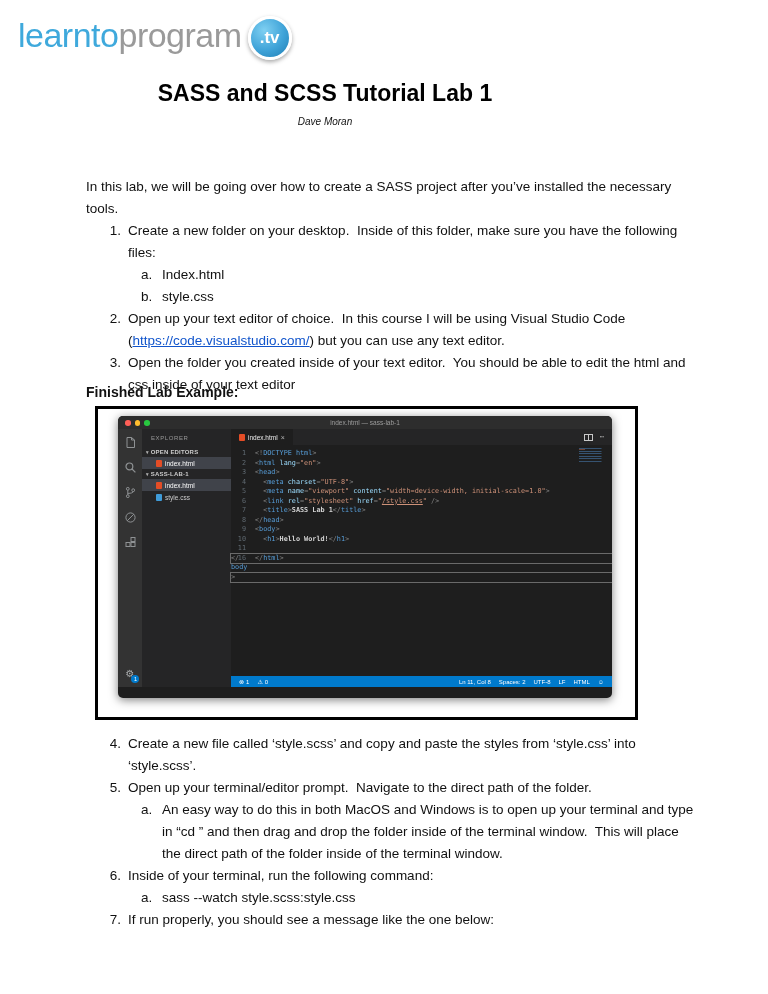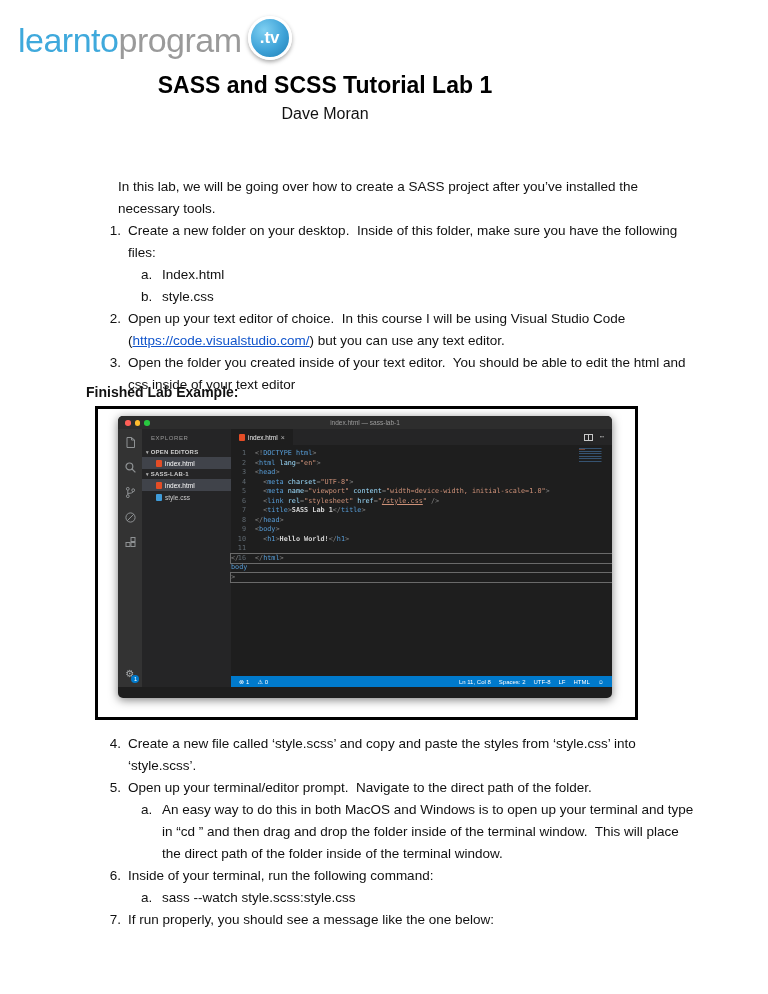--- a/index.html
+++ b/index.html
@@ -2,41 +2,41 @@
 <html><head>
 <meta charset="utf-8">
 <style>
   * { box-sizing: border-box; margin: 0; padding: 0; }
   body {
     width: 768px; height: 994px; position: relative; overflow: hidden;
     background: #ffffff; color: #111;
     font-family: "Liberation Sans", sans-serif;
   }
   
-  .logo { position: absolute; top: 16px; left: 18px; display: flex; align-items: flex-end; }
+  .logo { position: absolute; top: 16px; left: 18px; display: flex; align-items: flex-start; }
   .logo-text { font-size: 34px; letter-spacing: -0.5px; }
   .logo-blue { color: #3fa9dc; }
   .logo-gray { color: #9a9a9a; }
   .logo-badge {
     width: 44px; height: 44px; border-radius: 50%; margin-left: 6px;
     background: radial-gradient(circle at 35% 30%, #7fd0f2, #3fa3d8 55%, #1f7db3);
     border: 3px solid #fff; box-shadow: 0 2px 4px rgba(0,0,0,.35);
     color: #fff; font-size: 17px; font-weight: bold;
     display: flex; align-items: center; justify-content: center;
   }
   
-  .heading { position: absolute; top: 72px; left: 0; width: 650px; text-align: center; }
+  .heading { position: absolute; top: 80px; left: 0; width: 650px; text-align: center; }
   .doc-title { font-size: 23px; font-weight: bold; color: #000; }
-  .byline { font-size: 16px; margin-top: 7px; line-height: 15px; }
+  .byline { font-size: 10px; margin-top: 7px; line-height: 15px; font-style: italic; }
   .byline + .byline { margin-top: 7px; }
   
   .textblock { position: absolute; left: 86px; width: 612px; font-size: 13.5px; line-height: 22px; }
   #textblock1 { top: 176px; }
   #steps-after { top: 733px; }
-  .intro { white-space: pre-wrap; max-width: 606px; margin-left: 32px; }
+  .intro { white-space: pre-wrap; max-width: 606px; }
   .step { display: flex; }
   .step-num { flex: none; width: 42px; text-align: right; padding-right: 7px; }
   .step-body { flex: 1; white-space: pre-wrap; }
   .sub { display: flex; margin-left: 13px; }
   .sub-num { flex: none; width: 21px; }
   .sub-text { flex: 1; white-space: pre-wrap; }
   a.doclink { color: #1155cc; text-decoration: underline; cursor: pointer; }
   .figure-label { position: absolute; top: 384px; left: 86px; font-size: 14px; font-weight: bold; }
   
   .figure {

